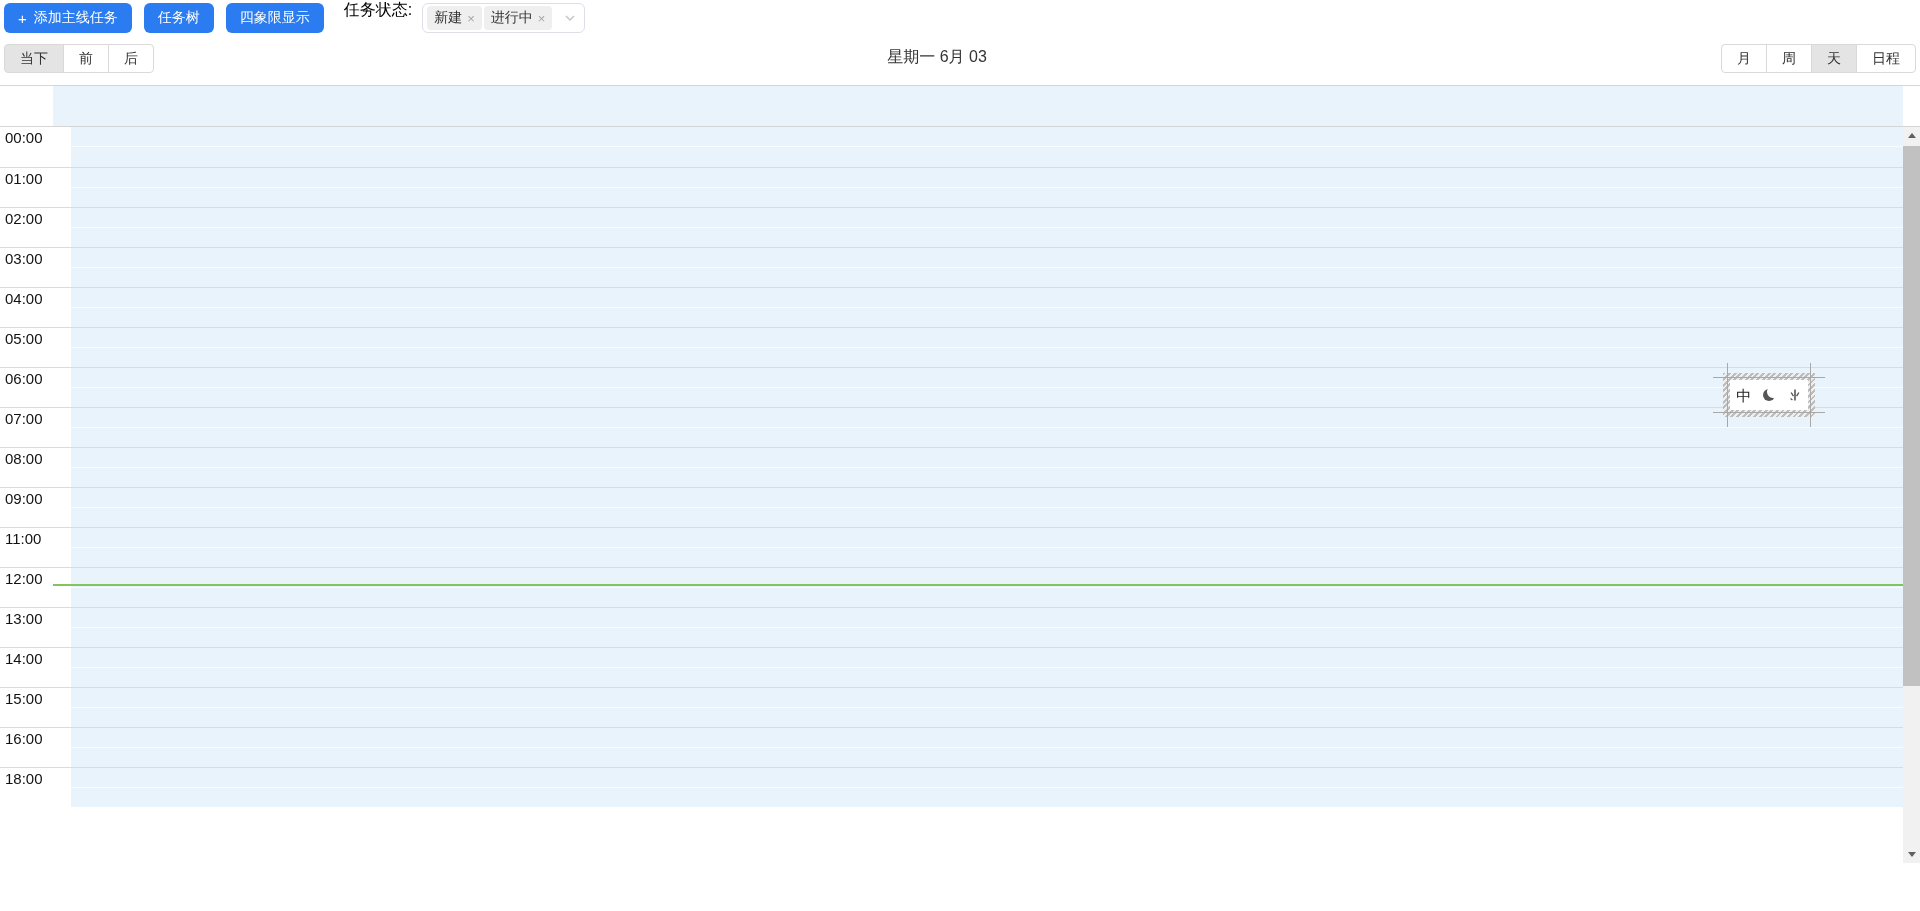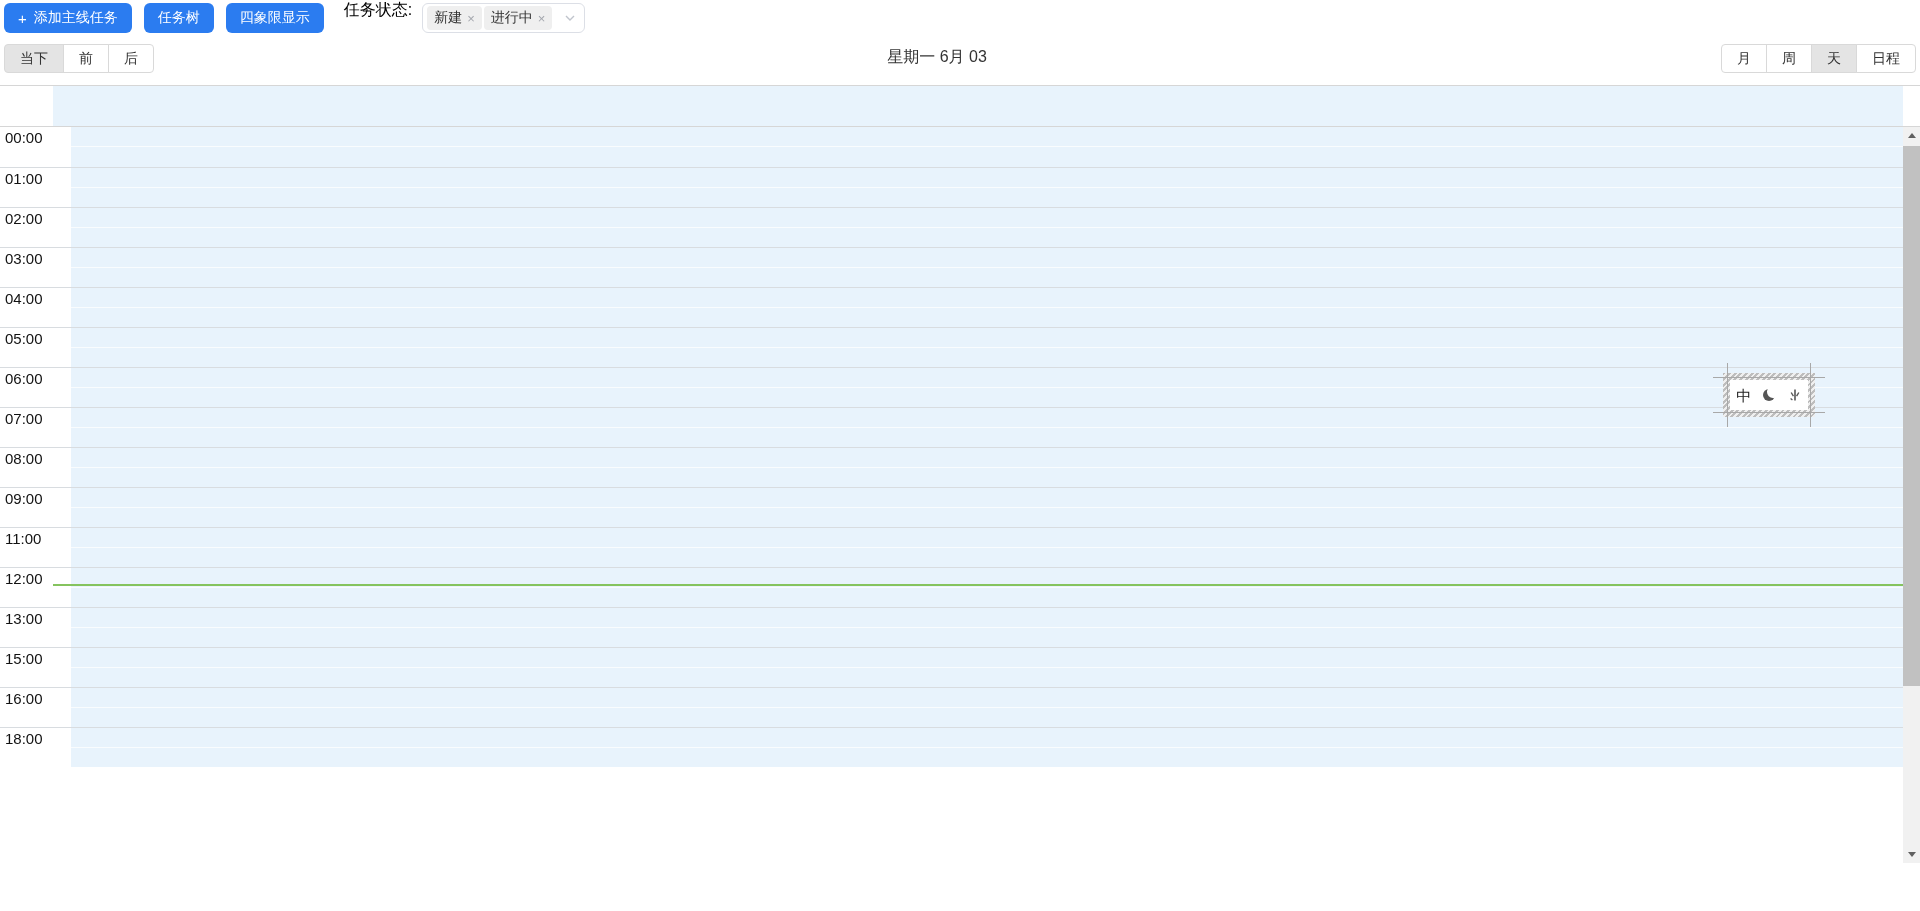--- a/index.html
+++ b/index.html
@@ -176,20 +176,24 @@
         </div>
         <div class="hour-row">
           <div class="hour-label">12:00</div>
           <div class="hour-cell"></div>
         </div>
         <div class="hour-row">
           <div class="hour-label">13:00</div>
           <div class="hour-cell"></div>
         </div>
         <div class="hour-row">
+          <div class="hour-label">14:00</div>
+          <div class="hour-cell"></div>
+        </div>
+        <div class="hour-row">
           <div class="hour-label">15:00</div>
           <div class="hour-cell"></div>
         </div>
         <div class="hour-row">
           <div class="hour-label">16:00</div>
           <div class="hour-cell"></div>
         </div>
         <div class="hour-row">
           <div class="hour-label">18:00</div>
           <div class="hour-cell"></div>

